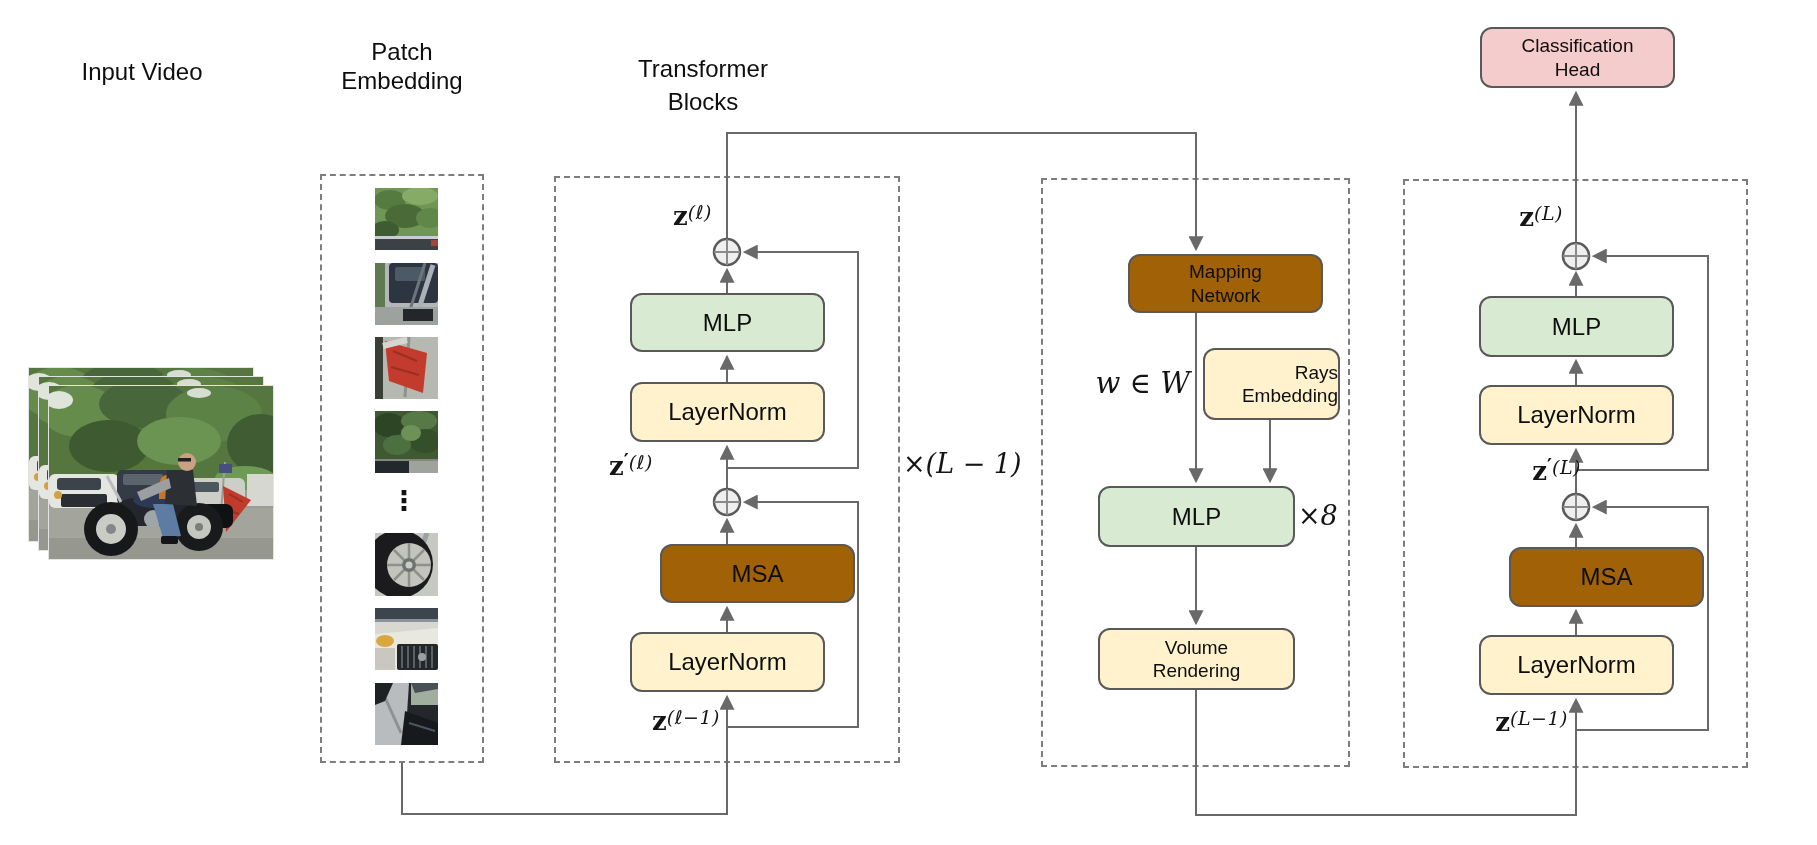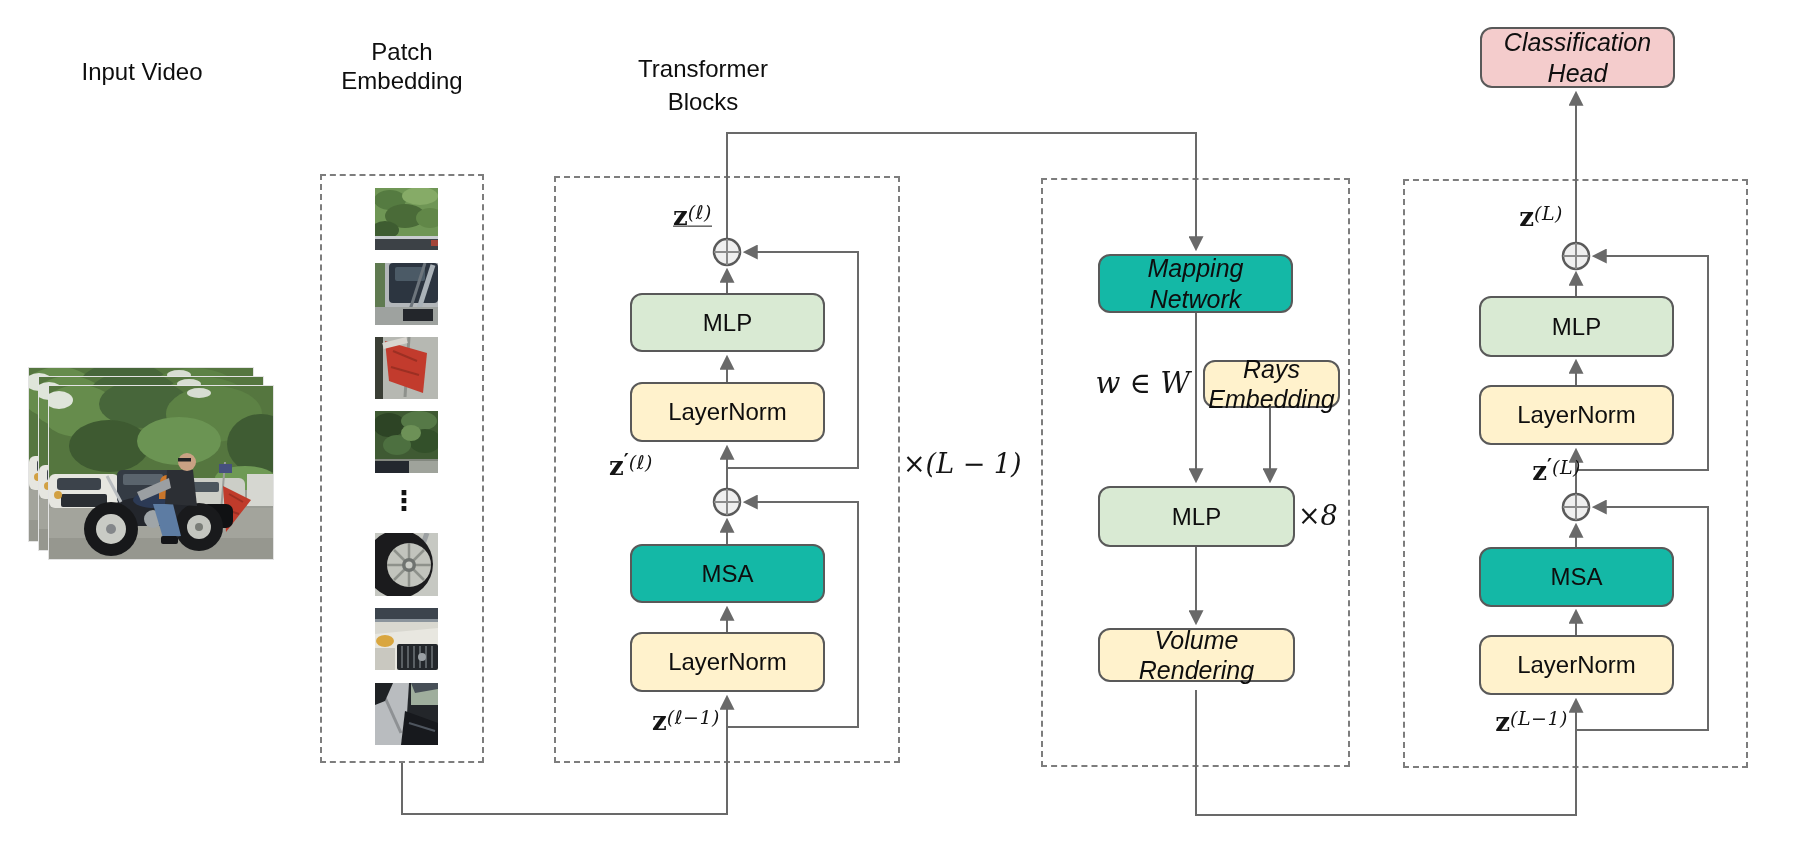--- a/index.html
+++ b/index.html
@@ -4,22 +4,22 @@
 <style>
   html,body{margin:0;padding:0;background:#ffffff;}
   #canvas{position:relative;width:1817px;height:845px;background:#ffffff;overflow:hidden;
           font-family:"Liberation Sans",sans-serif;color:#111;}
   .title{position:absolute;font-size:24px;line-height:30px;text-align:center;color:#0e0e0e;
          transform:translate(-50%,-50%);white-space:nowrap;}
   .dashedbox{position:absolute;border:2px dashed #7d7d7d;box-sizing:border-box;}
   .box{position:absolute;box-sizing:border-box;border:2px solid #595959;border-radius:12px;
        display:flex;flex-direction:column;align-items:center;justify-content:center;
        text-align:center;font-size:24px;line-height:1.22;color:#0e0e0e;}
-  .box.small{font-size:25px;font-style:italic;}
-  .green{background:#d9ead3;} .yellow{background:#fff2cc;} .blue{background:#14b8a6;} .pink{background:#f4cccc;}
+  .box.small{font-size:19px;}
+  .green{background:#d9ead3;} .yellow{background:#fff2cc;} .blue{background:#a16207;margin-left:30px;} .pink{background:#f4cccc;}
   .zlabel{position:absolute;transform:translateY(-54%);font-family:"DejaVu Serif","DejaVu Sans",serif;
           white-space:nowrap;color:#141414;}
   .zbase{font-weight:700;font-size:26px;}
   .zprime{font-weight:700;font-size:19px;position:relative;top:-8px;}
   .zlabel sup{font-size:19px;font-style:italic;letter-spacing:0.5px;}
   .mathlabel{position:absolute;transform:translateY(-50%);font-family:"DejaVu Serif","DejaVu Sans",serif;
              font-style:italic;font-size:27px;color:#141414;white-space:nowrap;}
   .latent{font-size:29px;}
   svg.overlay{position:absolute;left:0;top:0;width:1817px;height:845px;pointer-events:none;}
   .frame{position:absolute;width:224px;height:173px;border:1px solid #e3e3e3;background:#9b9d96;}
@@ -278,28 +278,28 @@
       <span>MSA</span>
     </div>
   <div class="box yellow" style="left:630px;top:632px;width:195px;height:60px;">
       <span>LayerNorm</span>
     </div>
 
   <div class="box blue small" style="left:1098px;top:254px;width:195px;height:59px;">
     <span style="display:block">Mapping</span>
     <span style="display:block">Network</span>
   </div>
-  <div class="box yellow small" style="left:1203px;top:360px;width:137px;height:48px;">
+  <div class="box yellow small" style="left:1203px;top:348px;width:137px;height:72px;align-items:flex-end;">
     <span style="display:block">Rays</span>
     <span style="display:block">Embedding</span>
   </div>
   <div class="box green" style="left:1098px;top:486px;width:197px;height:61px;">
       <span>MLP</span>
     </div>
-  <div class="box yellow small" style="left:1098px;top:628px;width:197px;height:54px;">
+  <div class="box yellow small" style="left:1098px;top:628px;width:197px;height:62px;">
     <span style="display:block">Volume</span>
     <span style="display:block">Rendering</span>
   </div>
 
   <div class="box green" style="left:1479px;top:296px;width:195px;height:61px;">
       <span>MLP</span>
     </div>
   <div class="box yellow" style="left:1479px;top:385px;width:195px;height:60px;">
       <span>LayerNorm</span>
     </div>
@@ -308,21 +308,21 @@
     </div>
   <div class="box yellow" style="left:1479px;top:635px;width:195px;height:60px;">
       <span>LayerNorm</span>
     </div>
 
   <div class="box pink small" style="left:1480px;top:27px;width:195px;height:61px;">
     <span style="display:block">Classification</span>
     <span style="display:block">Head</span>
   </div>
 
-  <div class="zlabel" style="right:1105px;top:217px;text-decoration:underline;"><span class="zbase">z</span><span class="zprime"></span><sup>(ℓ)</sup></div>
+  <div class="zlabel" style="right:1105px;top:217px;"><span class="zbase">z</span><span class="zprime"></span><sup>(ℓ)</sup></div>
   <div class="zlabel" style="right:1164px;top:467px;"><span class="zbase">z</span><span class="zprime">′</span><sup>(ℓ)</sup></div>
   <div class="zlabel" style="right:1097px;top:722px;"><span class="zbase">z</span><span class="zprime"></span><sup>(ℓ−1)</sup></div>
   <div class="mathlabel" style="left:903px;top:463px;">×(L − 1)</div>
 
   <div class="mathlabel latent" style="right:627px;top:383px;">w ∈ W</div>
   <div class="mathlabel" style="left:1298px;top:515px;">×8</div>
 
   <div class="zlabel" style="right:254px;top:218px;"><span class="zbase">z</span><span class="zprime"></span><sup>(L)</sup></div>
   <div class="zlabel" style="right:236px;top:472px;"><span class="zbase">z</span><span class="zprime">′</span><sup>(L)</sup></div>
   <div class="zlabel" style="right:249px;top:723px;"><span class="zbase">z</span><span class="zprime"></span><sup>(L−1)</sup></div>

